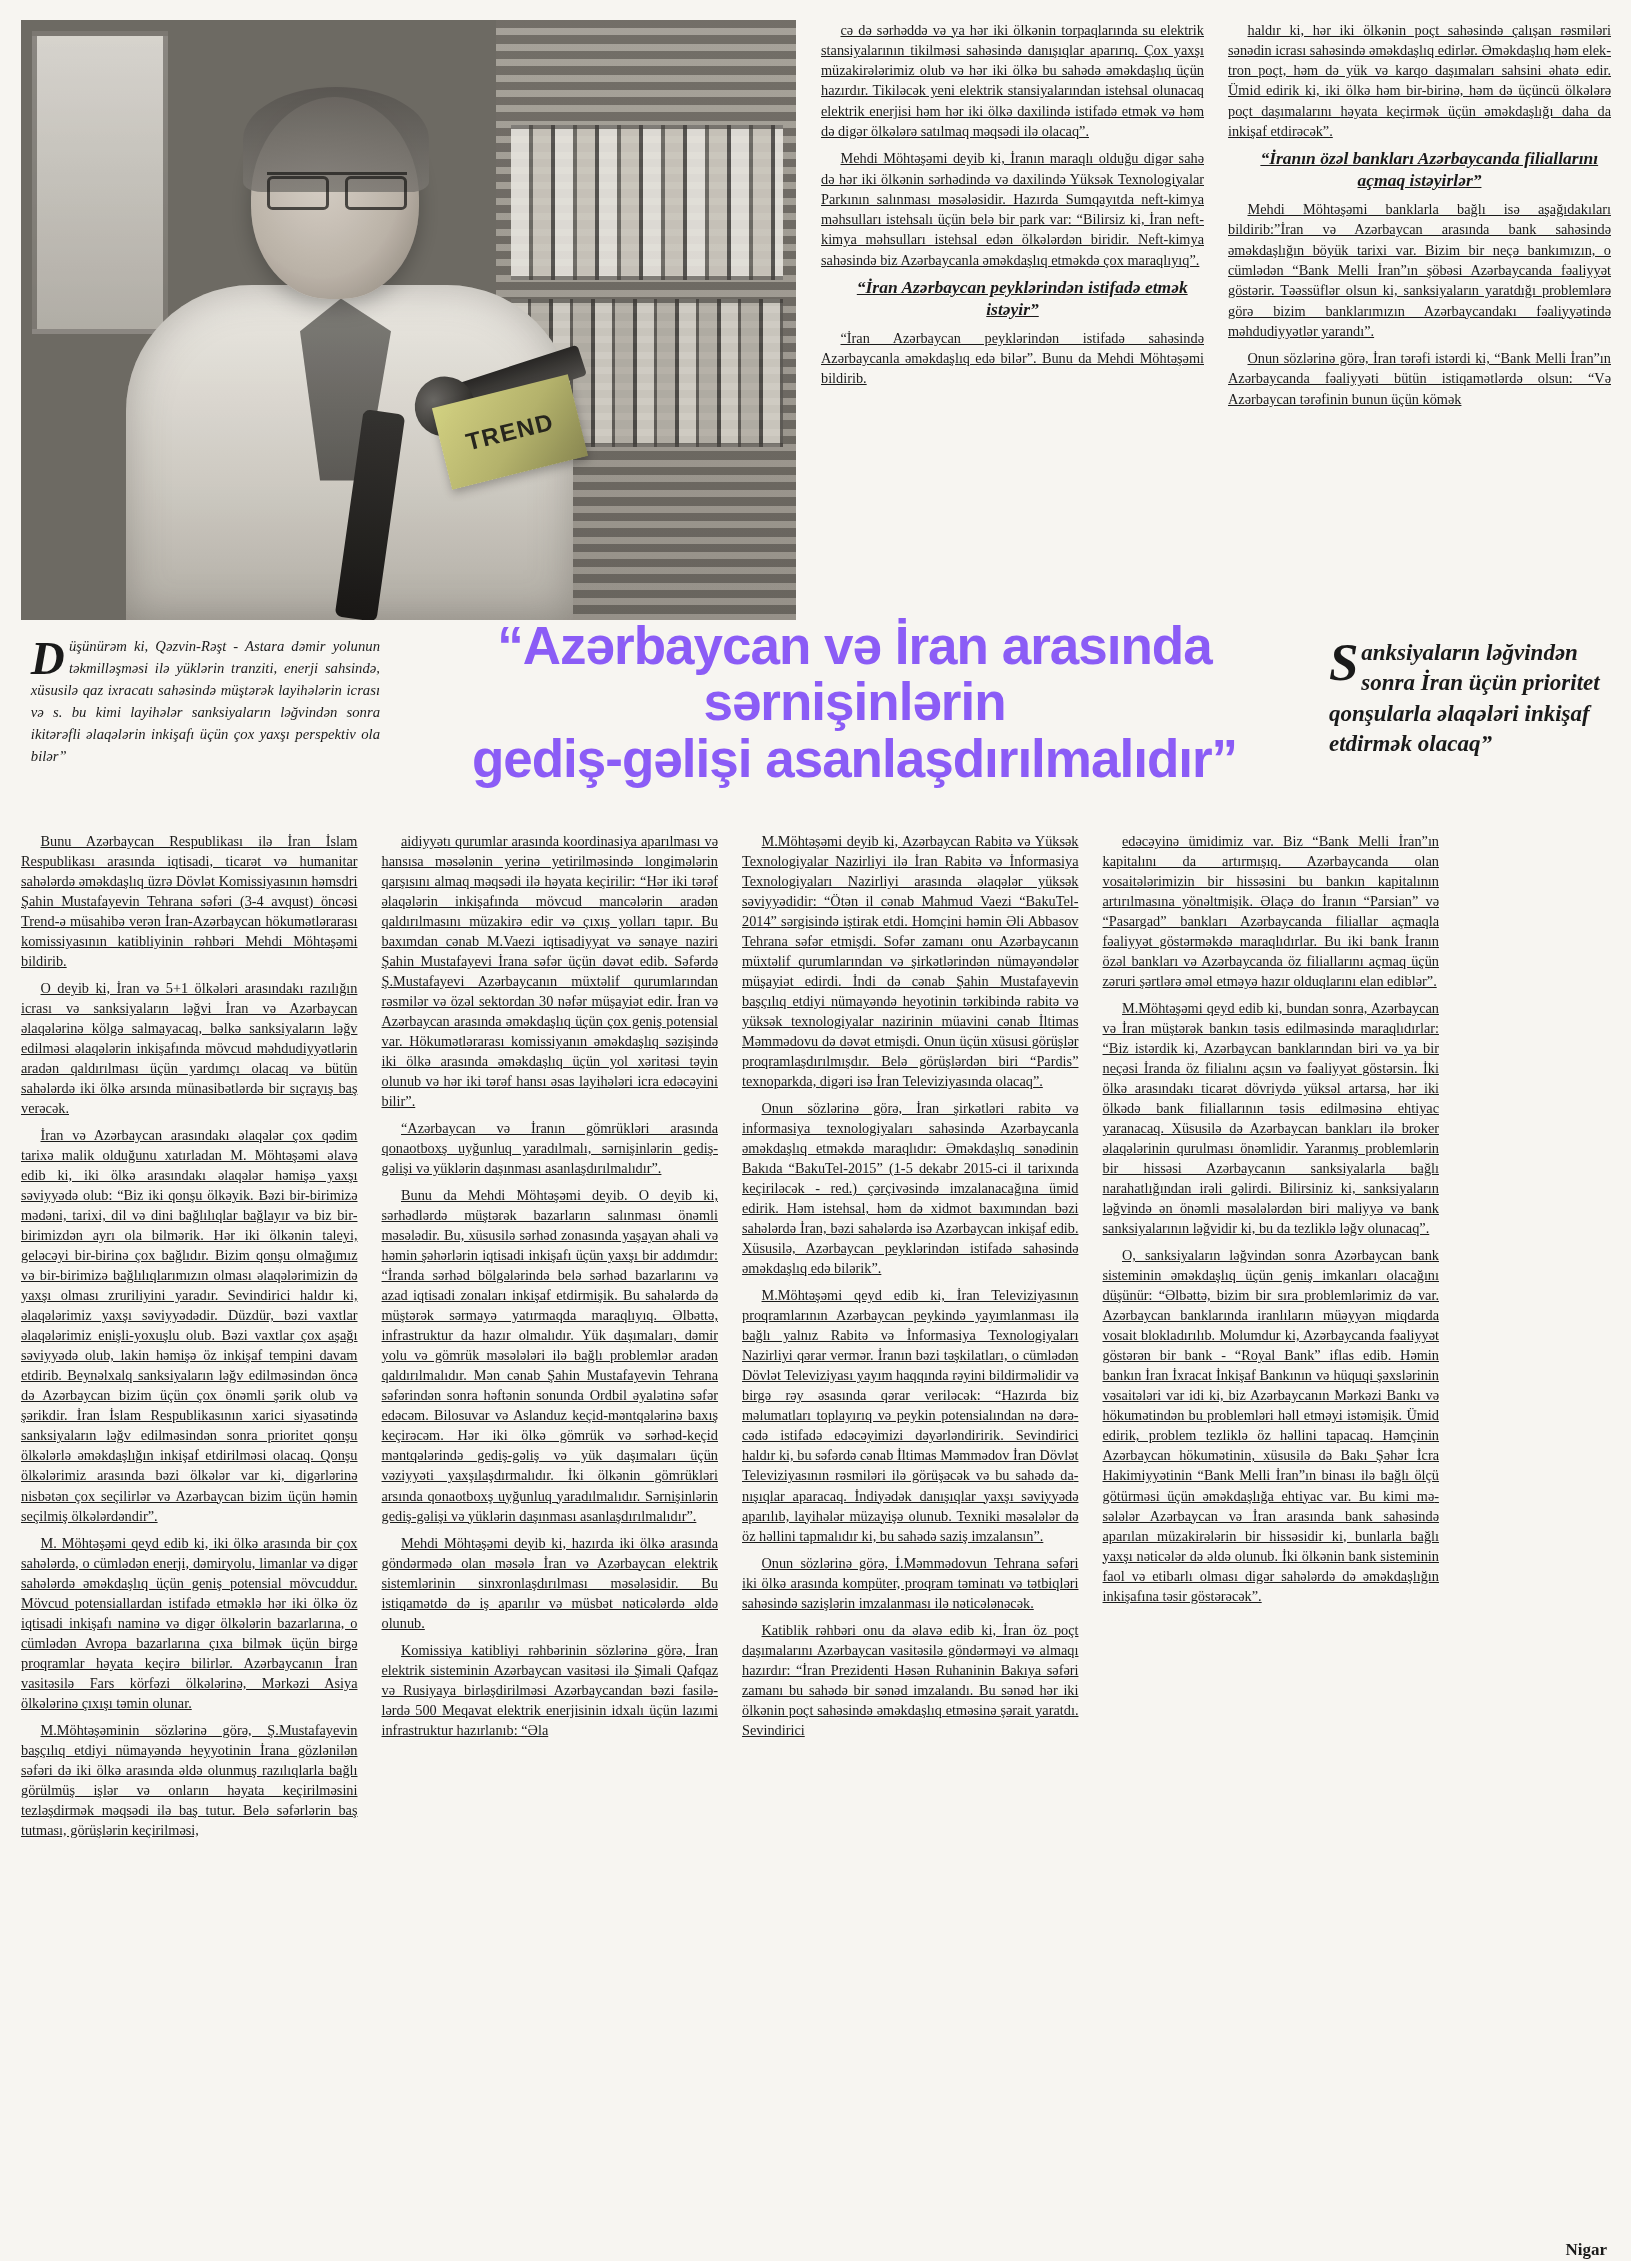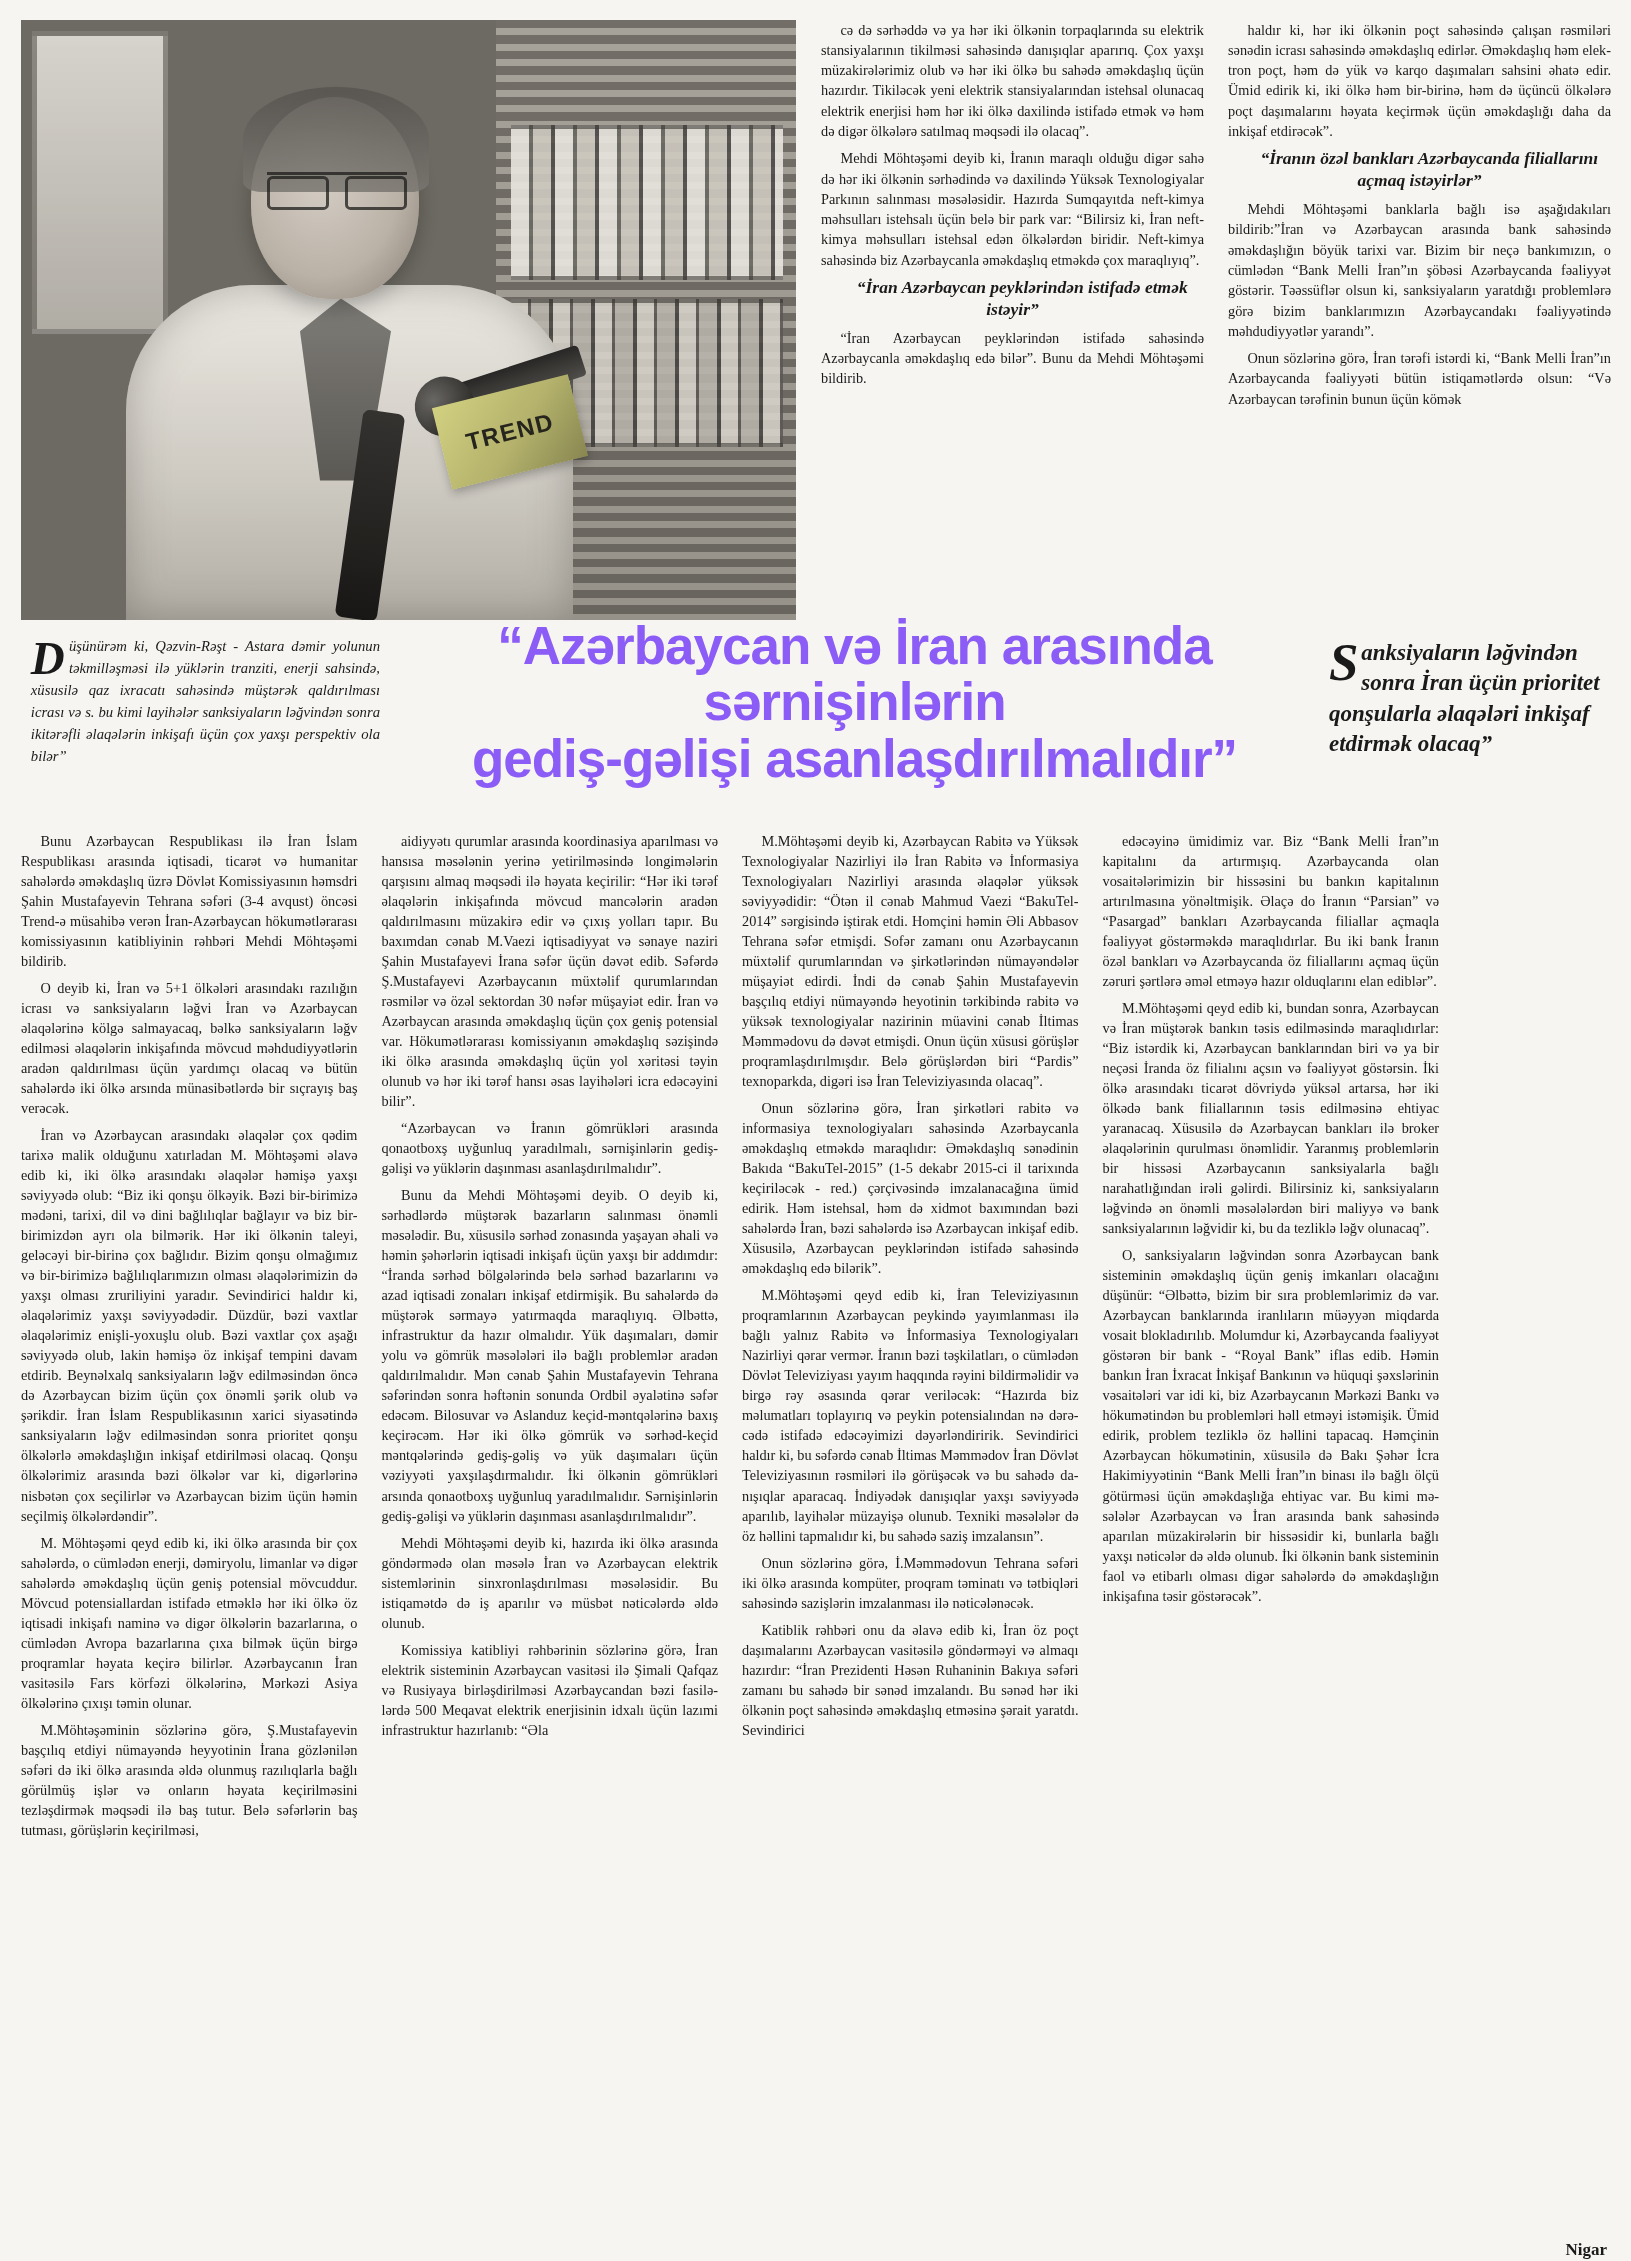--- a/index.html
+++ b/index.html
@@ -192,20 +192,21 @@
   .col {
     flex: 1;
     font-size: 14.3px;
     line-height: 1.42;
     text-align: justify;
     hyphens: auto;
   }
   .col p {
     margin: 0 0 7px 0;
     text-indent: 19.5px;
+    text-decoration: underline;
   }
   .subhead {
     font-weight: bold;
     font-style: italic;
     font-size: 17.5px;
     line-height: 1.25;
     margin: 11.2px 0 8.4px 0;
     text-indent: 0;
     text-align: center;
   }
@@ -335,21 +336,21 @@
         <p>Onun sözlərinə görə, İran tərəfi istərdi ki, “Bank Melli İran”ın Azərbaycanda fəa­liyyəti bütün istiqamətlərdə olsun: “Və Azərbaycan tərəfinin bunun üçün kömək</p>
       </div>
 
     </div>
   </div>
 
   <div class="headline-band">
 
     <div class="pull-left">
       <span class="dropcap">D</span>
-      <span>üşünürəm ki, Qəzvin-Rəşt - Astara dəmir yolunun təkmilləşməsi ilə yüklərin tranziti, enerji sahsində, xüsusilə qaz ixracatı sahəsində müştərək qaldırılması icrası və s. bu kimi layihələr sanksiyaların ləğvindən sonra ikitərəfli əlaqələrin inkişafı üçün çox yaxşı perspektiv ola bilər”</span>
+      <span>üşünürəm ki, Qəzvin-Rəşt - Astara dəmir yolunun təkmilləşməsi ilə yüklərin tranziti, enerji sahsində, xüsusilə qaz ixracatı sahəsində müştərək layihələrin icrası və s. bu kimi layihələr sanksiyaların ləğvindən sonra ikitərəfli əlaqələrin inkişafı üçün çox yaxşı perspektiv ola bilər”</span>
     </div>
 
     <div class="headline">
       <div>“Azərbaycan və İran arasında sərnişinlərin</div>
       <div>gediş-gəlişi asanlaşdırılmalıdır”</div>
     </div>
 
     <div class="pull-right">
       <span class="dropcap">S</span>
       <span>anksiyaların ləğvindən sonra İran üçün prioritet qonşularla əlaqələri inkişaf etdirmək olacaq”</span>

